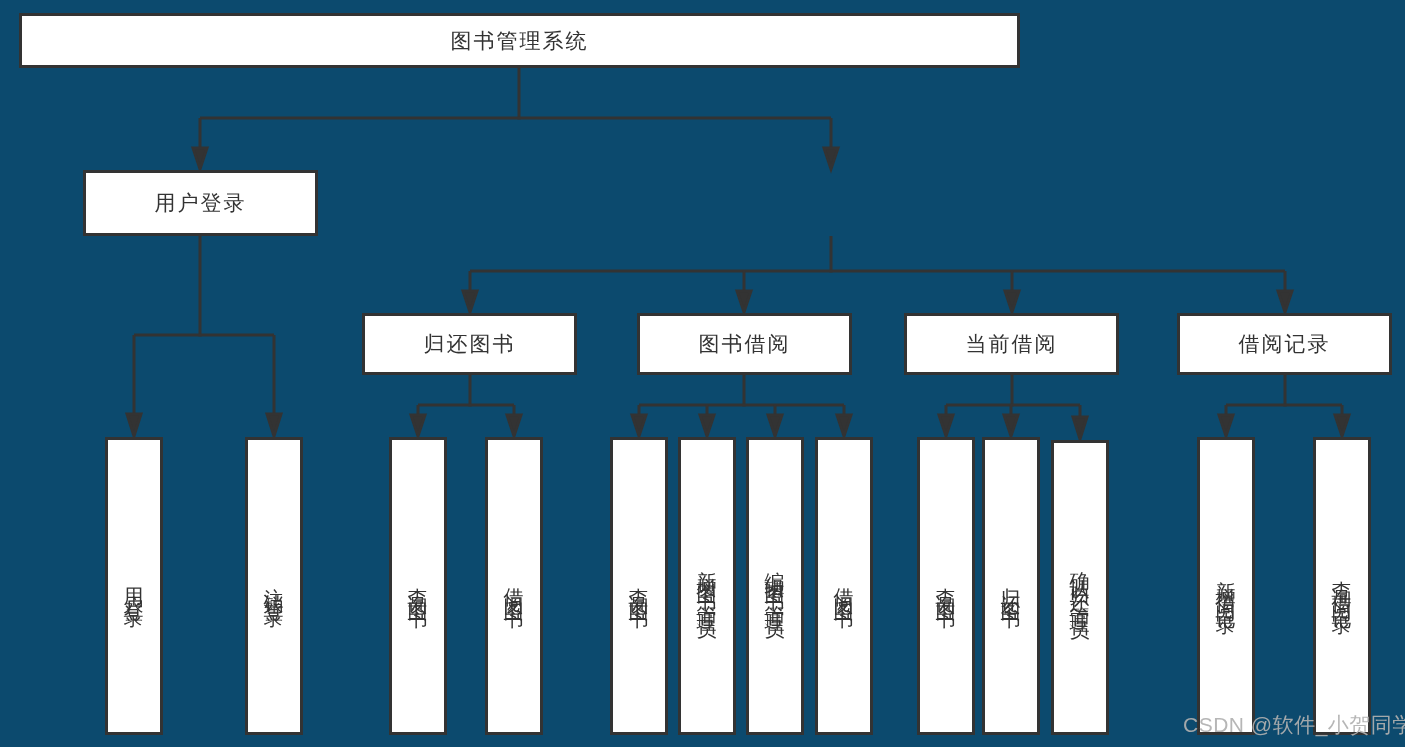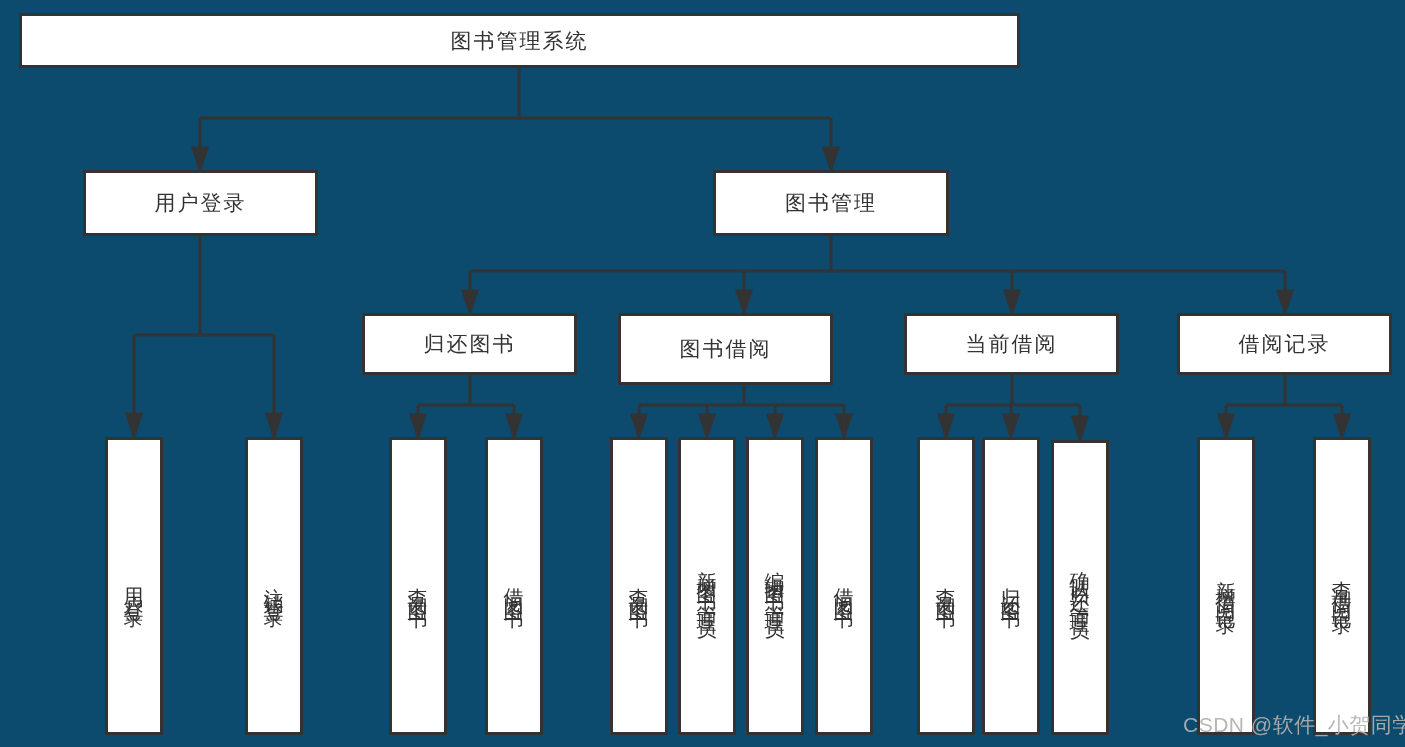--- a/index.html
+++ b/index.html
@@ -116,28 +116,25 @@
     </g>
   </svg>
 
   <div class="node h-node" style="left:19px;top:13px;width:1001px;height:55px">
     <span>图书管理系统</span>
   </div>
 
   <div class="node h-node" style="left:83px;top:170px;width:235px;height:66px">
     <span>用户登录</span>
   </div>
-  <div class="node h-node" style="left:713px;top:170px;width:236px;height:66px">
-    <span>图书管理</span>
-  </div>
 
   <div class="node h-node" style="left:362px;top:313px;width:215px;height:62px">
     <span>归还图书</span>
   </div>
-  <div class="node h-node" style="left:618px;top:313px;width:215px;height:72px">
+  <div class="node h-node" style="left:637px;top:313px;width:215px;height:62px">
     <span>图书借阅</span>
   </div>
   <div class="node h-node" style="left:904px;top:313px;width:215px;height:62px">
     <span>当前借阅</span>
   </div>
   <div class="node h-node" style="left:1177px;top:313px;width:215px;height:62px">
     <span>借阅记录</span>
   </div>
 
   <div class="node v-node" style="left:105px;top:437px;width:58px;height:298px">

